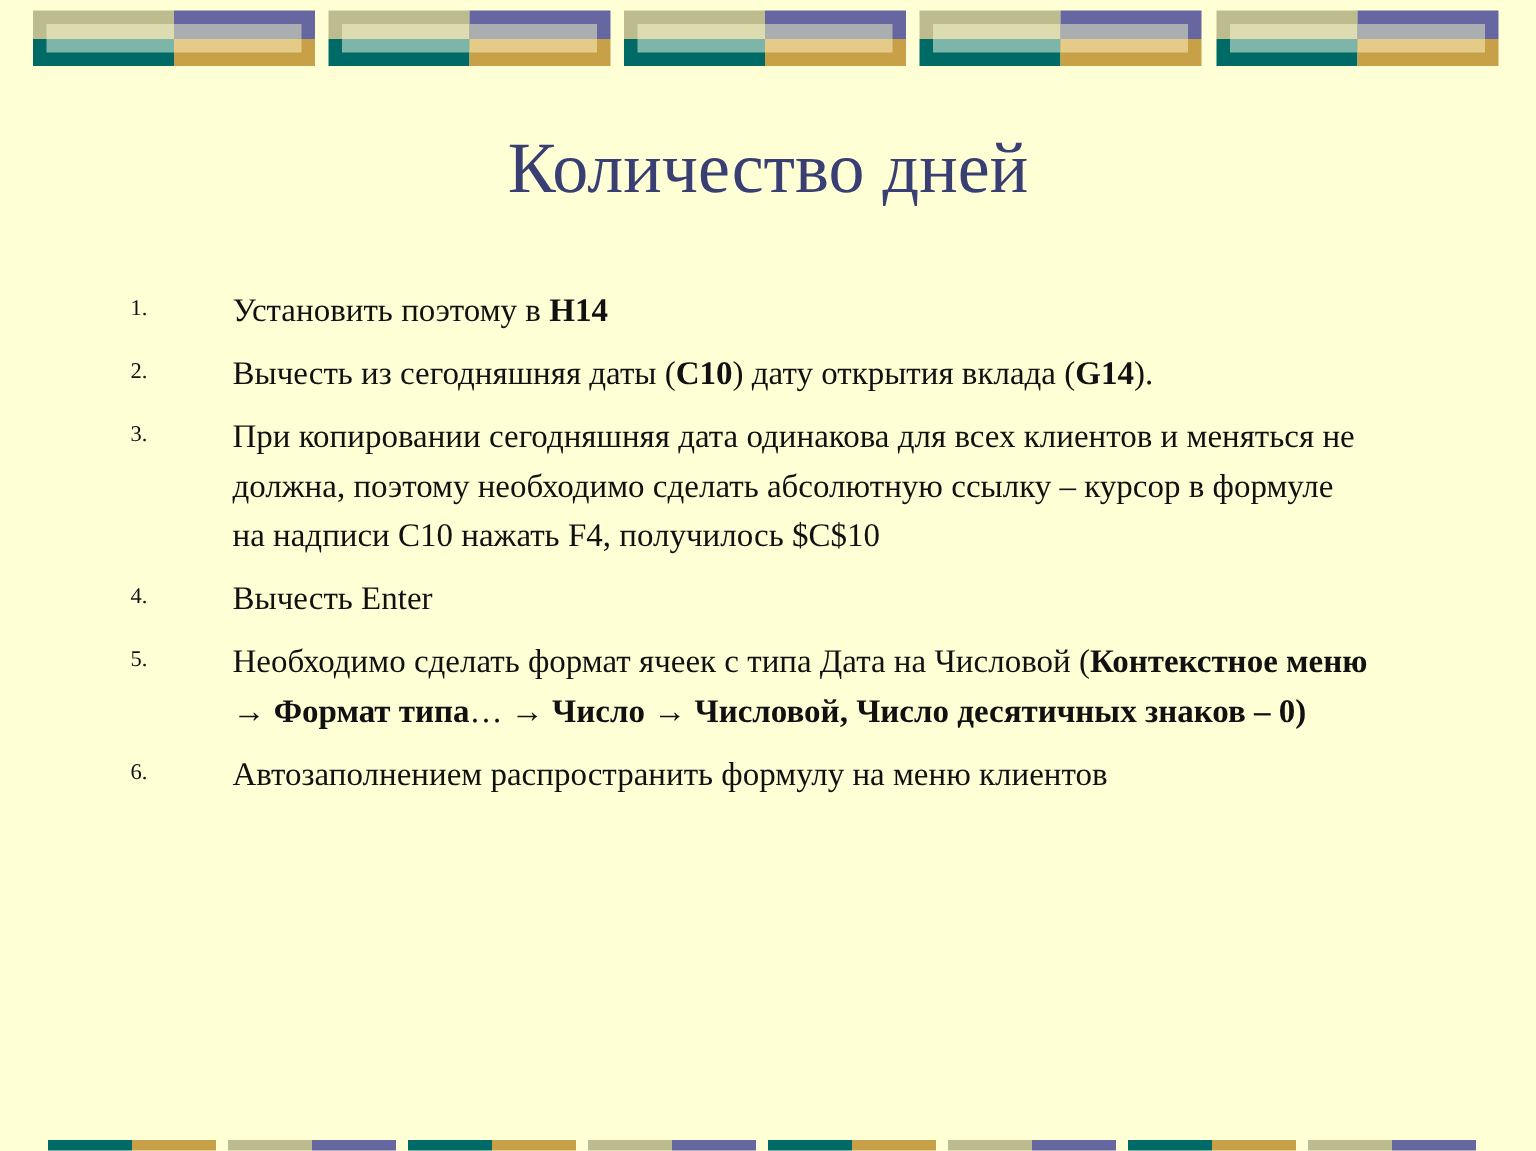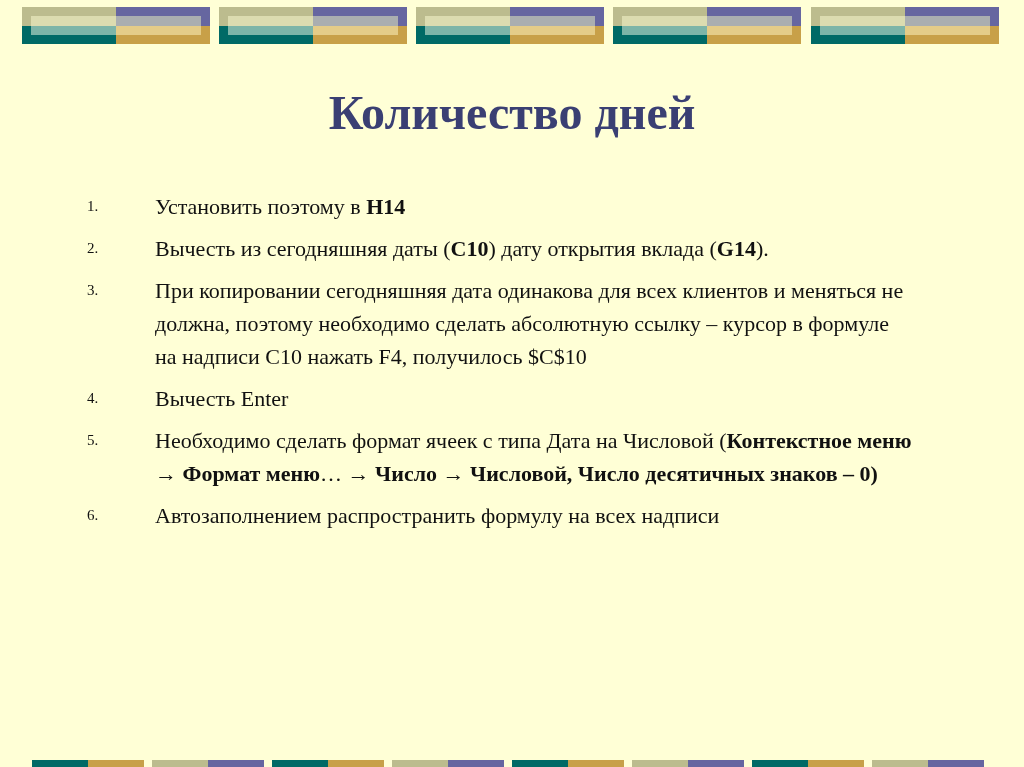--- a/index.html
+++ b/index.html
@@ -24,21 +24,21 @@
     .deco-block .ov.br { left: 94px; width: 85px; top: 18.5px; background: #e4cc88; }
 
     .bottom-bar { position: absolute; left: 0; top: 760px; width: 1024px; height: 7px; }
     .bseg { position: absolute; top: 0; height: 7px; width: 56px; }
 
     .title {
       position: absolute; left: 0; top: 78px; width: 1024px;
       text-align: center;
       font-size: 48px; line-height: 70px;
       color: #3a3f73;
-      font-weight: bold;
+      font-weight: normal;
       margin: 0;
     }
     .steps {
       position: absolute; left: 0; top: 190px; width: 1024px;
       list-style: none; margin: 0; padding: 0;
     }
     .step {
       position: relative;
       padding-left: 155px;
       width: 760px;
@@ -108,22 +108,22 @@
     </div>
   </div>
 
 <h1 class="title">Количество дней</h1>
 
 <ol class="steps" id="stepsList">
     <li class="step"><span class="num">1.</span><span>Установить поэтому в </span><b>H14</b></li>
     <li class="step"><span class="num">2.</span><span>Вычесть из сегодняшняя даты (</span><b>C10</b><span>) дату открытия вклада (</span><b>G14</b><span>).</span></li>
     <li class="step"><span class="num">3.</span><span>При копировании сегодняшняя дата одинакова для всех клиентов и меняться не должна, поэтому необходимо сделать абсолютную ссылку – курсор в формуле на  надписи С10 нажать F4, получилось $C$10</span></li>
     <li class="step"><span class="num">4.</span><span>Вычесть Enter</span></li>
-    <li class="step"><span class="num">5.</span><span>Необходимо сделать формат ячеек с типа Дата на Числовой (</span><b>Контекстное меню</b><span> → </span><b>Формат меню</b><span>… → </span><b>Число</b><span> → </span><b>Числовой, Число десятичных знаков – 0)</b></li>
-    <li class="step"><span class="num">6.</span><span>Автозаполнением распространить формулу на всех надписи</span></li>
+    <li class="step"><span class="num">5.</span><span>Необходимо сделать формат ячеек с типа Дата на Числовой (</span><b>Контекстное меню</b><span> → </span><b>Формат типа</b><span>… → </span><b>Число</b><span> → </span><b>Числовой, Число десятичных знаков – 0)</b></li>
+    <li class="step"><span class="num">6.</span><span>Автозаполнением распространить формулу на меню клиентов</span></li>
   </ol>
 
 <div class="bottom-bar" id="bottomBar">
     <div class="bseg" style="left: 32px; background: rgb(0, 106, 102);"></div>
     <div class="bseg" style="left: 88px; background: rgb(200, 160, 72);"></div>
     <div class="bseg" style="left: 152px; background: rgb(188, 188, 142);"></div>
     <div class="bseg" style="left: 208px; background: rgb(102, 102, 160);"></div>
     <div class="bseg" style="left: 272px; background: rgb(0, 106, 102);"></div>
     <div class="bseg" style="left: 328px; background: rgb(200, 160, 72);"></div>
     <div class="bseg" style="left: 392px; background: rgb(188, 188, 142);"></div>

